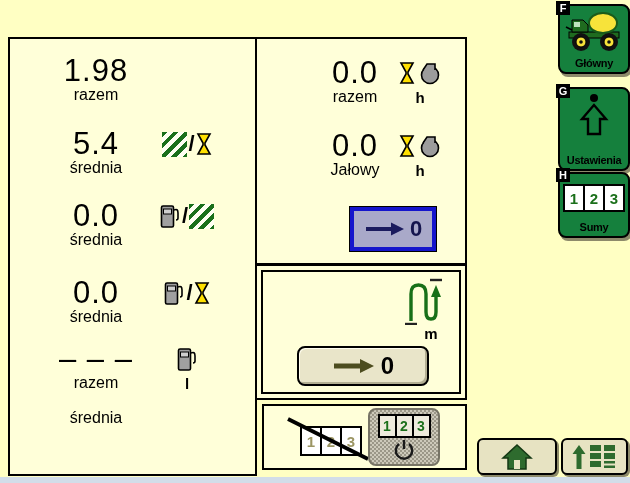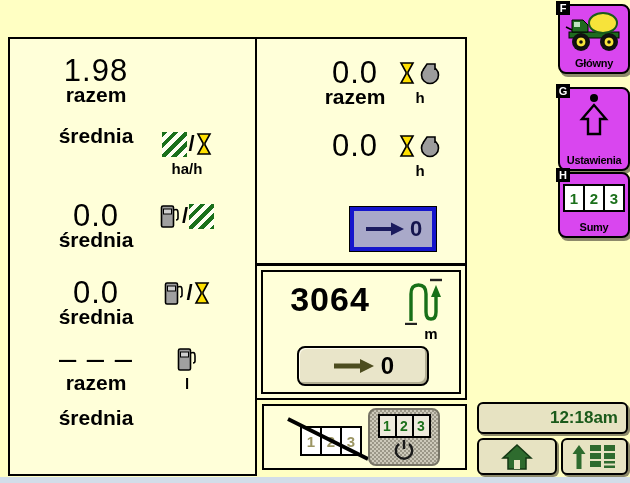--- a/index.html
+++ b/index.html
@@ -5,21 +5,21 @@
   html,body{margin:0;padding:0;}
   .screen{position:relative;width:630px;height:483px;background:#FFFFC3;overflow:hidden;
           font-family:"Liberation Sans",sans-serif;color:#000;}
   .title{position:absolute;left:5px;top:3px;font-size:17px;font-weight:bold;font-style:italic;}
   .panel{position:absolute;background:#FFFFD9;border:2px solid #000;box-sizing:border-box;}
   
   .left-panel{left:8px;top:37px;width:249px;height:439px;}
   .mrow{position:absolute;left:0;width:100%;height:56px;}
   .vcol{position:absolute;left:6px;width:160px;text-align:center;}
   .mval{font-size:31px;font-weight:normal;line-height:32px;letter-spacing:1px;white-space:nowrap;}
-  .mlab{font-size:21px;font-weight:bold;line-height:16px;}
+  .mlab{font-size:16px;font-weight:normal;line-height:16px;}
   .icol{position:absolute;left:128px;width:98px;text-align:center;}
   .icons{display:flex;align-items:center;justify-content:center;height:32px;gap:1px;}
   .slash{font-size:22px;font-weight:bold;line-height:22px;}
   .munit{font-size:15px;font-weight:bold;line-height:16px;margin-top:1px;}
   .stripes{width:25px;height:25px;background:repeating-linear-gradient(135deg,#1B701B 0 4px,#FFFFF2 4px 8px);}
   
   .hours-panel{left:255px;top:37px;width:212px;height:228px;}
   .hours-panel .vcol{left:18px;width:160px;}
   .hours-panel .icol{left:128px;width:70px;}
   .focus-btn{position:absolute;left:93px;top:168px;width:86px;height:44px;background:#A9A9C9;
@@ -50,21 +50,21 @@
   .cross-line{position:absolute;left:0;top:0;}
   .dither-btn{position:absolute;left:104px;top:2px;width:72px;height:58px;border:2px solid #777466;border-radius:8px;
               box-sizing:border-box;cursor:pointer;background-color:#CDC9BA;
               background-image:linear-gradient(45deg,#9B9788 25%,transparent 25%,transparent 75%,#9B9788 75%),
                                linear-gradient(45deg,#9B9788 25%,transparent 25%,transparent 75%,#9B9788 75%);
               background-size:4px 4px;background-position:0 0,2px 2px;
               display:flex;flex-direction:column;align-items:center;}
   .dither-btn .dbox{margin-top:4px;}
   .dither-btn .dcell{width:15px;height:20px;background:#EEEBDD;font-size:14px;}
   
-  .side-btn{position:absolute;left:558px;width:72px;background:#d946ef;border:2px solid #000;border-radius:8px;
+  .side-btn{position:absolute;left:558px;width:72px;background:#15803d;border:2px solid #000;border-radius:8px;
             box-sizing:border-box;box-shadow:2px 3px 0 #8D8A6A;cursor:pointer;}
   .btn-f{top:4px;height:70px;}
   .btn-g{top:87px;height:84px;}
   .btn-h{top:172px;height:66px;}
   .side-ico{position:absolute;top:3px;left:0;right:0;display:flex;justify-content:center;}
   .btn-h .side-ico{top:10px;}
   .blabel{position:absolute;bottom:3px;left:0;right:0;text-align:center;font-size:11px;font-weight:bold;letter-spacing:-0.3px;}
   .key-tab{position:absolute;left:556px;width:14px;height:14px;background:#000;color:#fff;z-index:5;
            font-size:11px;font-weight:bold;text-align:center;line-height:14px;}
   .tab-f{top:1px;} .tab-g{top:84px;} .tab-h{top:168px;}
@@ -90,31 +90,31 @@
 
     <div class="mrow" style="top:16px;">
       <div class="vcol">
         <div class="mval">1.98</div>
         <div class="mlab">razem</div>
       </div>
     </div>
 
     <div class="mrow" style="top:89px;">
       <div class="vcol">
+        <div class="mval">5.4</div>
         <div class="mlab">średnia</div>
       </div>
       <div class="icol">
         <div class="icons">
           <span class="stripes"></span>
           <span class="slash">/</span>
           <svg width="16" height="24" viewBox="0 0 16 24">
             <path d="M2 2 H14 L9 11 V13 L14 22 H2 L7 13 V11 Z" fill="#FFE000" stroke="#000" stroke-width="1.6"></path>
           </svg>
         </div>
-        <div class="munit">ha/h</div>
       </div>
     </div>
 
     <div class="mrow" style="top:161px;">
       <div class="vcol">
         <div class="mval">0.0</div>
         <div class="mlab">średnia</div>
       </div>
       <div class="icol">
         <div class="icons">
@@ -190,20 +190,21 @@
             <path d="M7 10 L11 4 h8 v6" fill="#9C9C9C" stroke="#000" stroke-width="1.6"></path>
           </svg>
         </div>
         <div class="munit">h</div>
       </div>
     </div>
 
     <div class="mrow" style="top:91px;">
       <div class="vcol">
         <div class="mval">0.0</div>
+        <div class="mlab">Jałowy</div>
       </div>
       <div class="icol">
         <div class="icons">
           <svg width="16" height="26" viewBox="0 0 16 24">
             <path d="M2 2 H14 L9 11 V13 L14 22 H2 L7 13 V11 Z" fill="#FFE000" stroke="#000" stroke-width="1.6"></path>
           </svg>
           <svg width="26" height="26" viewBox="0 0 26 26">
             <circle cx="14" cy="15" r="8.5" fill="#9C9C9C" stroke="#000" stroke-width="1.6"></circle>
             <path d="M7 10 L11 4 h8 v6" fill="#9C9C9C" stroke="#000" stroke-width="1.6"></path>
           </svg>
@@ -216,21 +217,20 @@
       <svg width="40" height="14" viewBox="0 0 40 14">
         <path d="M2 7 H28" stroke="#1B1B5E" stroke-width="4"></path>
         <polygon points="27,0.5 27,13.5 40,7" fill="#1B1B5E"></polygon>
       </svg>
       <span class="focus-zero">0</span>
     </div>
   </div>
 
   <div class="panel dist-outer">
     <div class="dist-inner">
-      <div class="dist-value">3064</div>
       <svg class="dist-icon" width="44" height="48" viewBox="0 0 44 48">
         <path d="M4 47 H16" stroke="#222" stroke-width="2.4"></path>
         <path d="M29 3 H41" stroke="#222" stroke-width="2.4"></path>
         <path d="M10 44 V17 Q10 8 17.5 8 Q25 8 25 17 V35 Q25 42 30 42 Q35 42 35 35 V18" stroke="#187018" stroke-width="3.4" fill="none"></path>
         <polygon points="30,20 40,20 35,8" fill="#187018"></polygon>
       </svg>
       <div class="dist-unit">m</div>
       <div class="beige-btn">
         <svg width="42" height="16" viewBox="0 0 42 16">
           <path d="M2 8 H29" stroke="#4D4D1F" stroke-width="5"></path>
@@ -301,21 +301,20 @@
     <div class="side-ico">
       <div class="dbox green">
         <span class="dcell">1</span>
         <span class="dcell">2</span>
         <span class="dcell">3</span>
       </div>
     </div>
     <div class="blabel">Sumy</div>
   </div>
 
-  <div class="time-bar">12:18am</div>
 
   <div class="home-btn">
     <svg width="32" height="28" viewBox="0 0 32 28">
       <path d="M16 2 L2 15 H7 V26 H25 V15 H30 Z" fill="#2E6B2E" stroke="#143814" stroke-width="1.5"></path>
       <rect x="13" y="17" width="6" height="9" fill="#E7E3C2"></rect>
     </svg>
   </div>
 
   <div class="grid-btn">
     <svg width="14" height="26" viewBox="0 0 14 26">

